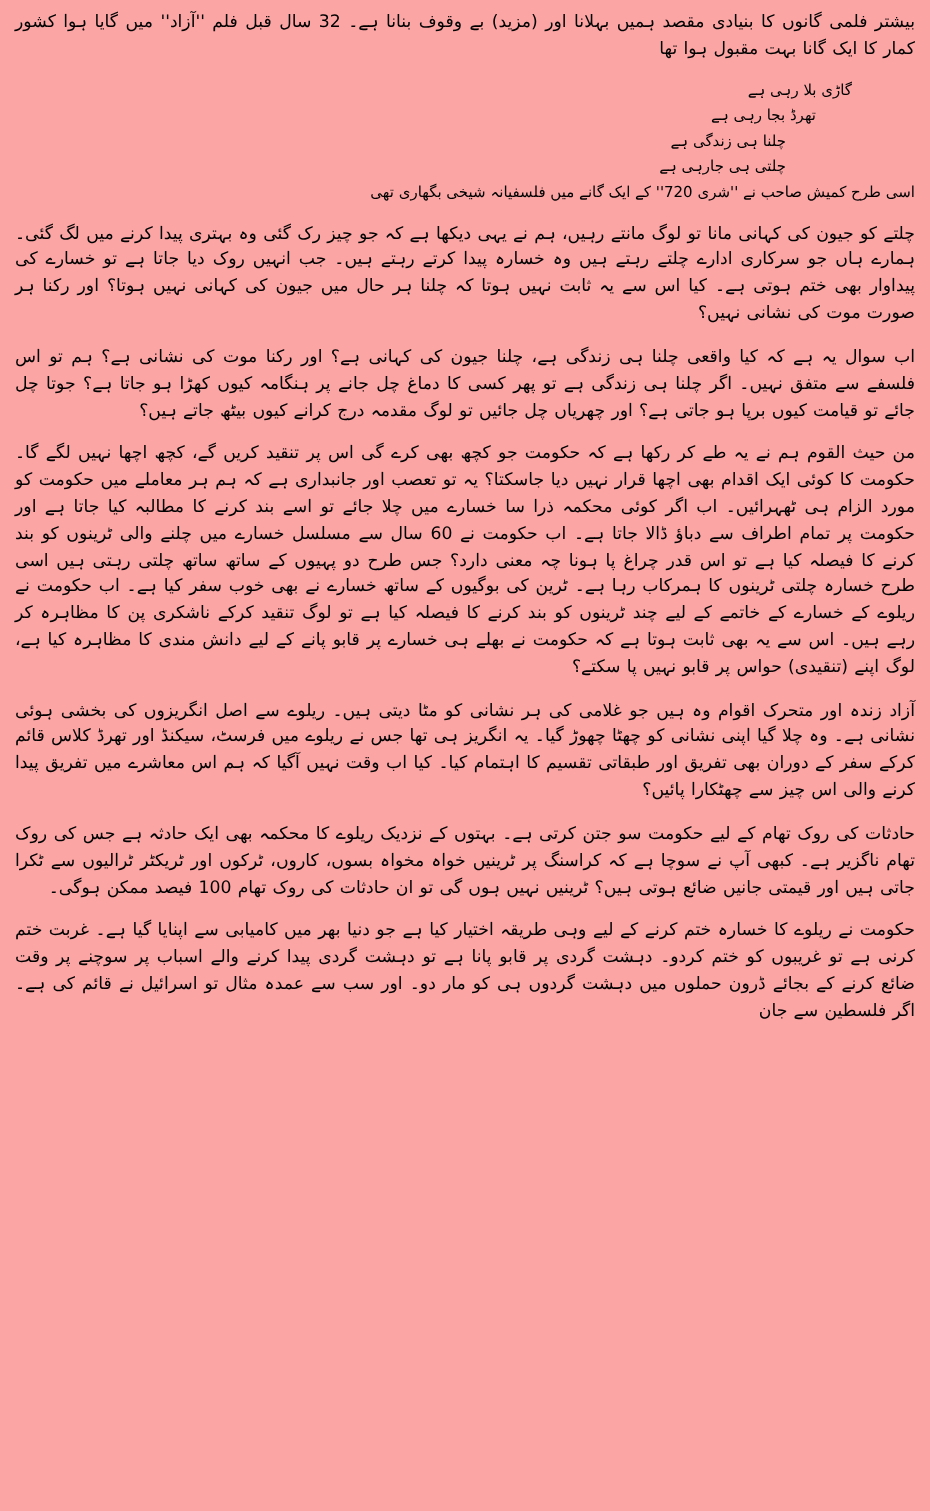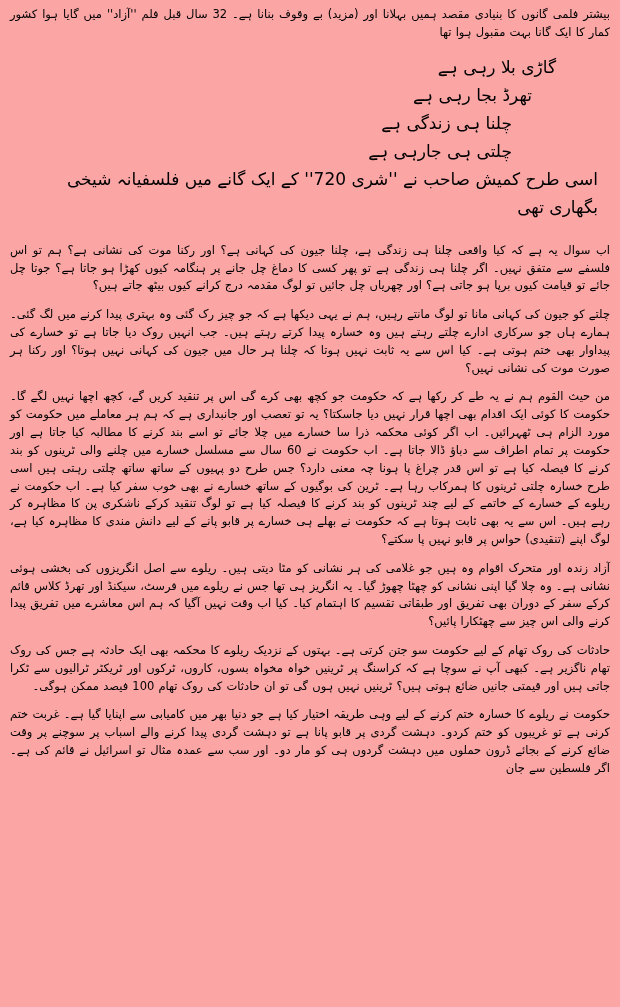--- a/index.html
+++ b/index.html
@@ -25,23 +25,23 @@
     font-size: 11.5px;
     line-height: 1.55;
     margin: 0 0 11px 0;
     text-align: justify;
     text-align-last: right;
     direction: rtl;
     unicode-bidi: isolate;
     word-spacing: 0.5px;
   }
   .verse {
-    font-size: 17px;
+    font-size: 10px;
     line-height: 1.6;
-    margin: 12px;
+    margin: 0;
     direction: rtl;
     text-align: right;
   }
   .verse-line {
     display: block;
     margin: 0 0 1px 0;
   }
   
   .ind-0  { padding-right: 0px; }
   .ind-1  { padding-right: 42px; }
@@ -60,20 +60,20 @@
   <div class="verse">
     <span class="verse-line ind-1">گاڑی بلا رہی ہے</span>
     <span class="verse-line ind-2">تھرڈ بجا رہی ہے</span>
     <span class="verse-line ind-3">چلنا ہی زندگی ہے</span>
     <span class="verse-line ind-3">چلتی ہی جارہی ہے</span>
     <span class="verse-line ind-0">اسی طرح کمیش صاحب نے ''شری 720'' کے ایک گانے میں فلسفیانہ شیخی بگھاری تھی</span>
   </div>
 
   <div class="block-gap"></div>
 
+  <p class="para">چلتے کو جیون کی کہانی مانا تو لوگ مانتے رہیں، ہم نے یہی دیکھا ہے کہ جو چیز رک گئی وہ بہتری پیدا کرنے میں لگ گئی۔ ہمارے ہاں جو سرکاری ادارے چلتے رہتے ہیں وہ خسارہ پیدا کرتے رہتے ہیں۔ جب انہیں روک دیا جاتا ہے تو خسارے کی پیداوار بھی ختم ہوتی ہے۔ کیا اس سے یہ ثابت نہیں ہوتا کہ چلنا ہر حال میں جیون کی کہانی نہیں ہوتا؟ اور رکنا ہر صورت موت کی نشانی نہیں؟</p>
   <p class="para">اب سوال یہ ہے کہ کیا واقعی چلنا ہی زندگی ہے، چلنا جیون کی کہانی ہے؟ اور رکنا موت کی نشانی ہے؟ ہم تو اس فلسفے سے متفق نہیں۔ اگر چلنا ہی زندگی ہے تو پھر کسی کا دماغ چل جانے پر ہنگامہ کیوں کھڑا ہو جاتا ہے؟ جوتا چل جائے تو قیامت کیوں برپا ہو جاتی ہے؟ اور چھریاں چل جائیں تو لوگ مقدمہ درج کرانے کیوں بیٹھ جاتے ہیں؟</p>
-  <p class="para">چلتے کو جیون کی کہانی مانا تو لوگ مانتے رہیں، ہم نے یہی دیکھا ہے کہ جو چیز رک گئی وہ بہتری پیدا کرنے میں لگ گئی۔ ہمارے ہاں جو سرکاری ادارے چلتے رہتے ہیں وہ خسارہ پیدا کرتے رہتے ہیں۔ جب انہیں روک دیا جاتا ہے تو خسارے کی پیداوار بھی ختم ہوتی ہے۔ کیا اس سے یہ ثابت نہیں ہوتا کہ چلنا ہر حال میں جیون کی کہانی نہیں ہوتا؟ اور رکنا ہر صورت موت کی نشانی نہیں؟</p>
   <p class="para">من حیث القوم ہم نے یہ طے کر رکھا ہے کہ حکومت جو کچھ بھی کرے گی اس پر تنقید کریں گے، کچھ اچھا نہیں لگے گا۔ حکومت کا کوئی ایک اقدام بھی اچھا قرار نہیں دیا جاسکتا؟ یہ تو تعصب اور جانبداری ہے کہ ہم ہر معاملے میں حکومت کو مورد الزام ہی ٹھہرائیں۔ اب اگر کوئی محکمہ ذرا سا خسارے میں چلا جائے تو اسے بند کرنے کا مطالبہ کیا جاتا ہے اور حکومت پر تمام اطراف سے دباؤ ڈالا جاتا ہے۔ اب حکومت نے 60 سال سے مسلسل خسارے میں چلنے والی ٹرینوں کو بند کرنے کا فیصلہ کیا ہے تو اس قدر چراغ پا ہونا چہ معنی دارد؟ جس طرح دو پہیوں کے ساتھ ساتھ چلتی رہتی ہیں اسی طرح خسارہ چلتی ٹرینوں کا ہمرکاب رہا ہے۔ ٹرین کی بوگیوں کے ساتھ خسارے نے بھی خوب سفر کیا ہے۔ اب حکومت نے ریلوے کے خسارے کے خاتمے کے لیے چند ٹرینوں کو بند کرنے کا فیصلہ کیا ہے تو لوگ تنقید کرکے ناشکری پن کا مظاہرہ کر رہے ہیں۔ اس سے یہ بھی ثابت ہوتا ہے کہ حکومت نے بھلے ہی خسارے پر قابو پانے کے لیے دانش مندی کا مظاہرہ کیا ہے، لوگ اپنے (تنقیدی) حواس پر قابو نہیں پا سکتے؟</p>
   <p class="para">آزاد زندہ اور متحرک اقوام وہ ہیں جو غلامی کی ہر نشانی کو مٹا دیتی ہیں۔ ریلوے سے اصل انگریزوں کی بخشی ہوئی نشانی ہے۔ وہ چلا گیا اپنی نشانی کو چھٹا چھوڑ گیا۔ یہ انگریز ہی تھا جس نے ریلوے میں فرسٹ، سیکنڈ اور تھرڈ کلاس قائم کرکے سفر کے دوران بھی تفریق اور طبقاتی تقسیم کا اہتمام کیا۔ کیا اب وقت نہیں آگیا کہ ہم اس معاشرے میں تفریق پیدا کرنے والی اس چیز سے چھٹکارا پائیں؟</p>
   <p class="para">حادثات کی روک تھام کے لیے حکومت سو جتن کرتی ہے۔ بہتوں کے نزدیک ریلوے کا محکمہ بھی ایک حادثہ ہے جس کی روک تھام ناگزیر ہے۔ کبھی آپ نے سوچا ہے کہ کراسنگ پر ٹرینیں خواہ مخواہ بسوں، کاروں، ٹرکوں اور ٹریکٹر ٹرالیوں سے ٹکرا جاتی ہیں اور قیمتی جانیں ضائع ہوتی ہیں؟ ٹرینیں نہیں ہوں گی تو ان حادثات کی روک تھام 100 فیصد ممکن ہوگی۔</p>
   <p class="para tight">حکومت نے ریلوے کا خسارہ ختم کرنے کے لیے وہی طریقہ اختیار کیا ہے جو دنیا بھر میں کامیابی سے اپنایا گیا ہے۔ غربت ختم کرنی ہے تو غریبوں کو ختم کردو۔ دہشت گردی پر قابو پانا ہے تو دہشت گردی پیدا کرنے والے اسباب پر سوچنے پر وقت ضائع کرنے کے بجائے ڈرون حملوں میں دہشت گردوں ہی کو مار دو۔ اور سب سے عمدہ مثال تو اسرائیل نے قائم کی ہے۔ اگر فلسطین سے جان</p>
 
 </div>
 
 </body></html>

